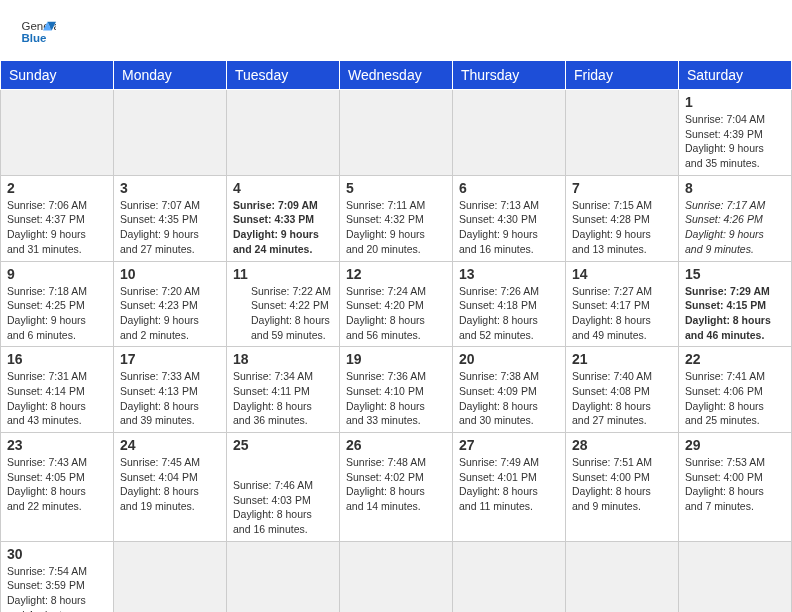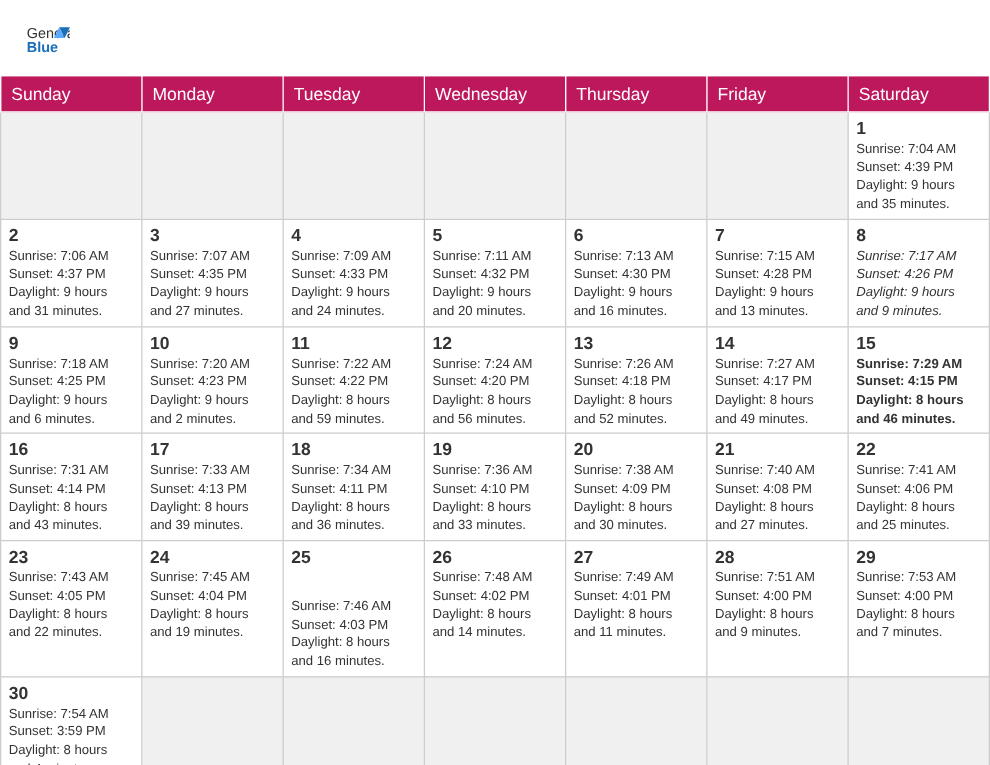--- a/index.html
+++ b/index.html
@@ -35,21 +35,21 @@
     .location {
       font-size: 16px;
       color: #555;
     }
     .calendar {
       width: 100%;
       border-collapse: collapse;
       margin: 0;
     }
     .calendar th {
-      background: #be185d;
+      background: #1d4ed8;
       color: #fff;
       text-align: left;
       padding: 6px 8px;
       font-size: 14px;
       font-weight: normal;
       border: 1px solid #fff;
     }
     .calendar td {
       border: 1px solid #ccc;
       vertical-align: top;
@@ -136,21 +136,21 @@
         </td>
         <td>
           <span class="day-number">3</span>
           <div class="day-info" style="white-space: pre-line;">Sunrise: 7:07 AM
 Sunset: 4:35 PM
 Daylight: 9 hours
 and 27 minutes.</div>
         </td>
         <td>
           <span class="day-number">4</span>
-          <div class="day-info" style="white-space: pre-line;">Sunrise: 7:09 AM
+          <div class="day-info" style="white-space: pre-line; font-weight: bold;">Sunrise: 7:09 AM
 Sunset: 4:33 PM
 Daylight: 9 hours
 and 24 minutes.</div>
         </td>
         <td>
           <span class="day-number">5</span>
           <div class="day-info" style="white-space: pre-line;">Sunrise: 7:11 AM
 Sunset: 4:32 PM
 Daylight: 9 hours
 and 20 minutes.</div>
@@ -187,21 +187,21 @@
         </td>
         <td>
           <span class="day-number">10</span>
           <div class="day-info" style="white-space: pre-line;">Sunrise: 7:20 AM
 Sunset: 4:23 PM
 Daylight: 9 hours
 and 2 minutes.</div>
         </td>
         <td>
           <span class="day-number">11</span>
-          <div class="day-info" style="white-space: pre-line;">Sunrise: 7:22 AM
+          <div class="day-info" style="white-space: pre-line; margin-left: 18px;">Sunrise: 7:22 AM
 Sunset: 4:22 PM
 Daylight: 8 hours
 and 59 minutes.</div>
         </td>
         <td>
           <span class="day-number">12</span>
           <div class="day-info" style="white-space: pre-line;">Sunrise: 7:24 AM
 Sunset: 4:20 PM
 Daylight: 8 hours
 and 56 minutes.</div>

